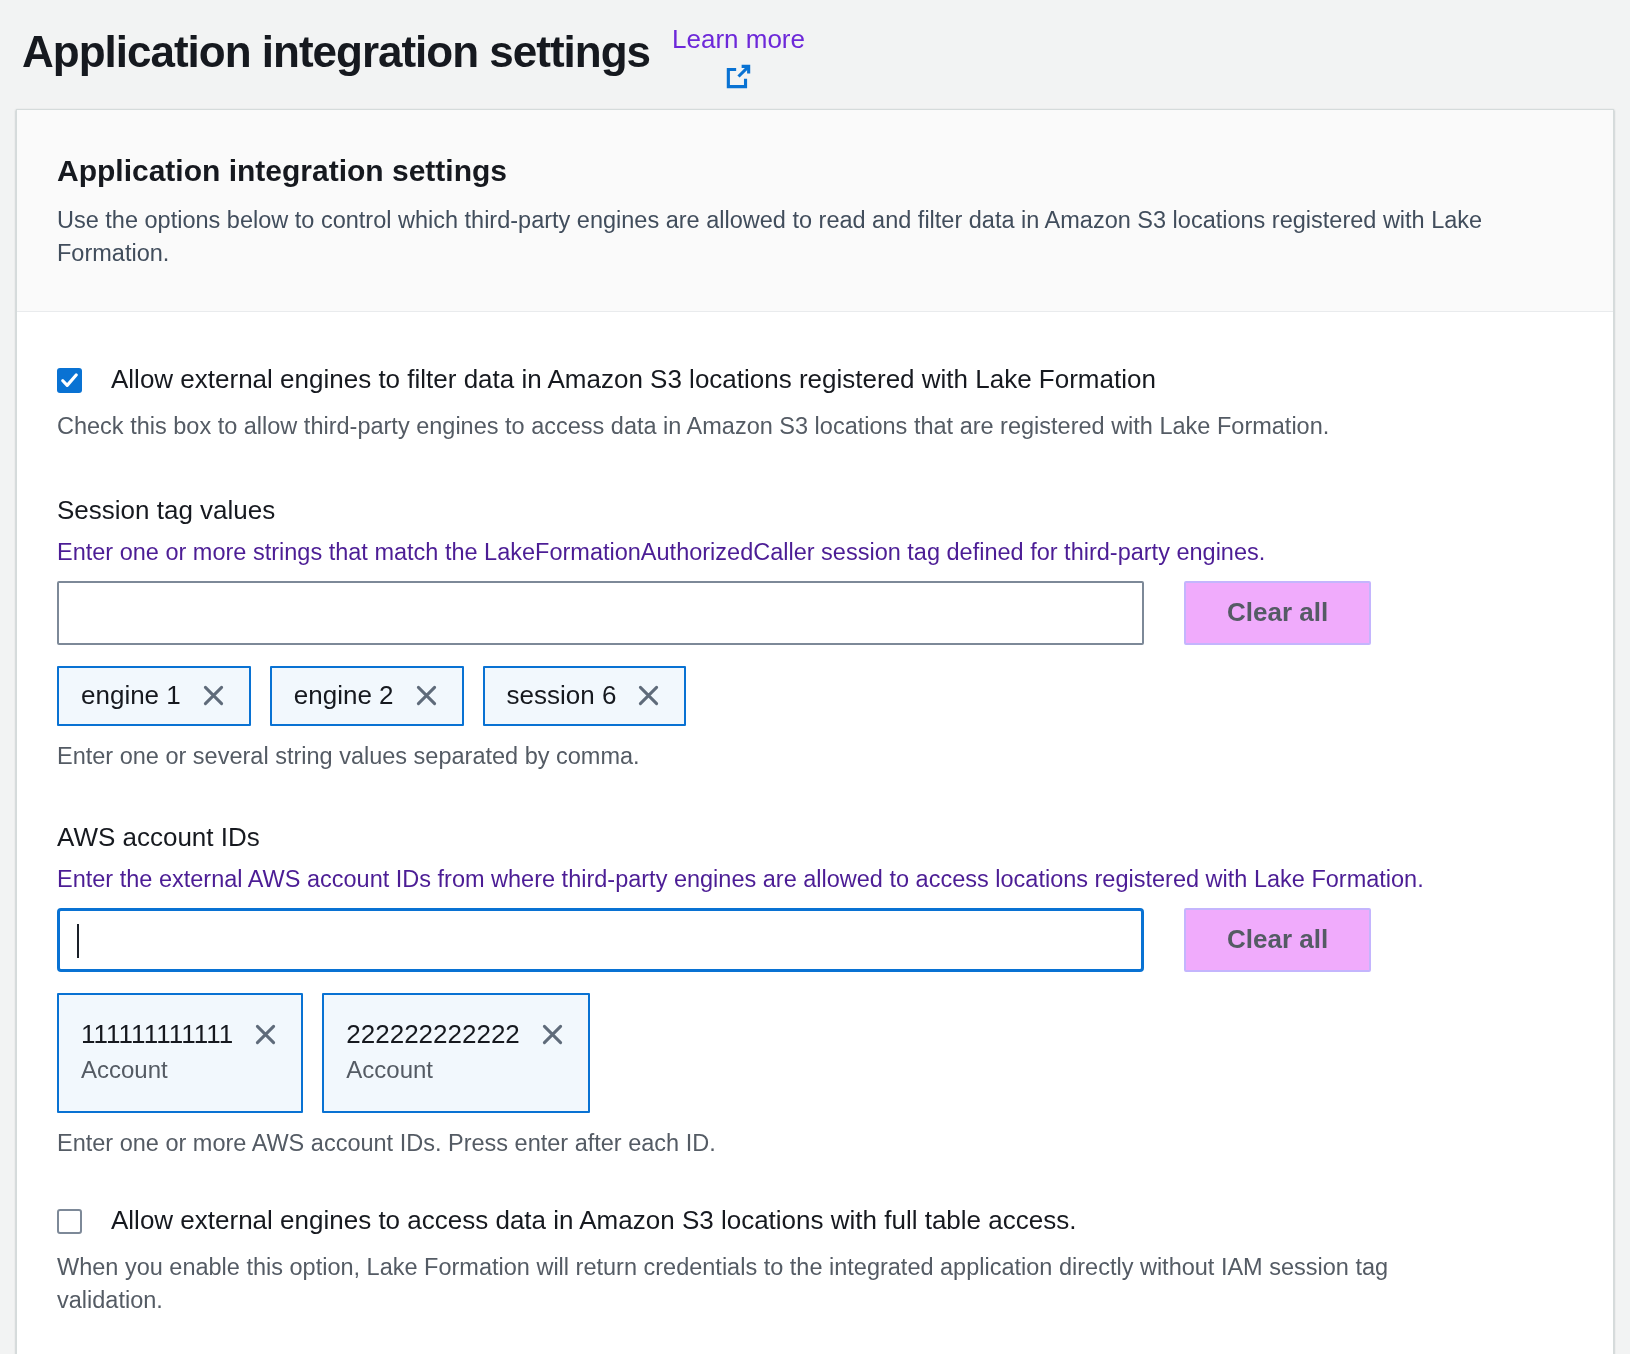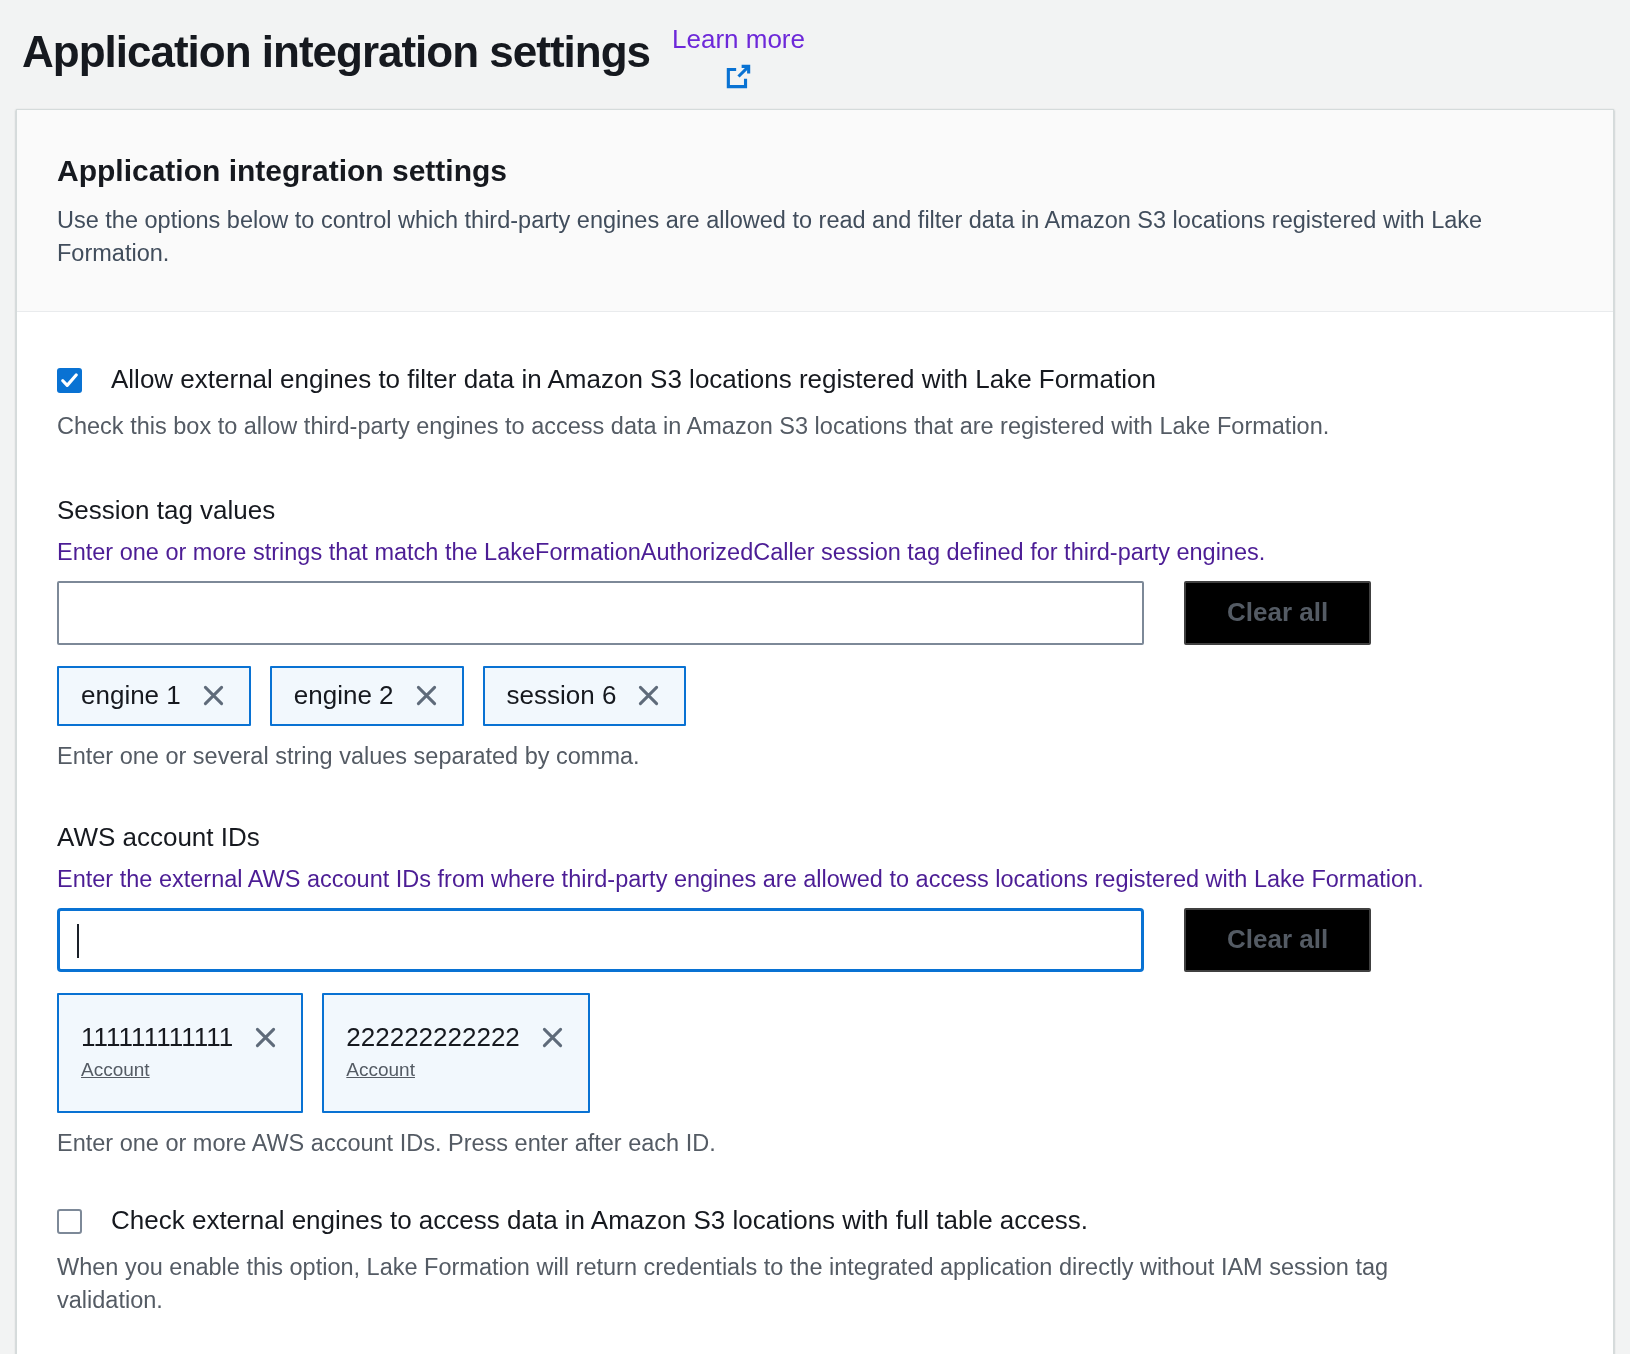--- a/index.html
+++ b/index.html
@@ -58,38 +58,38 @@
     background:#fff;
     border:2px solid #7d8998;
     border-radius:2px;
     cursor:text;
   }
   .text-input.focused { border:3px solid #0972d3; border-radius:4px; }
   .caret { position:absolute; left:17px; top:13px; width:2px; height:34px; background:#1a2029; }
 
   .btn-secondary {
     height:64px; padding:0 41px;
-    background:#000000;
-    border:2px solid #404040; border-radius:2px;
+    background:#f0abfc;
+    border:2px solid #c4b5fd; border-radius:2px;
     color:#545b64; font-family:inherit; font-size:26px; font-weight:700;
     cursor:pointer;
   }
 
   
   .tags-row { display:flex; gap:19px; margin-top:21px; }
   .tag {
     display:flex; align-items:center; gap:19px;
     background:#f2f8fd;
     border:2px solid #0972d3; border-radius:1px;
     padding:0 22px; height:60px;
     font-size:26px; color:#16191f;
   }
   .tag.account { flex-direction:column; align-items:flex-start; justify-content:center; gap:6px; height:120px; padding:10px 22px 12px 22px; }
   .tag .value-row { display:flex; align-items:center; gap:19px; }
-  .tag .sub { font-size:19px; color:#545b64;text-decoration:underline; }
+  .tag .sub { font-size:24px; color:#545b64; }
   .x-btn { background:none; border:none; padding:0; cursor:pointer; display:flex; align-items:center; }
 
   .helper { margin:17px 0 0 0; font-size:23.5px; color:#545b64; }
 
   
   .footer { display:flex; justify-content:flex-end; align-items:center; gap:46px; padding:26px 16px 0 16px; }
   .btn-link { background:none; border:none; font-family:inherit; font-size:27px; font-weight:700; color:#545b64; cursor:pointer; padding:0; }
   .btn-primary {
     border:none; border-radius:3px;
     background:#ef862d;
@@ -207,21 +207,21 @@
             <span class="sub">Account</span>
           </div>
         </div>
 
       <p class="helper">Enter one or more AWS account IDs. Press enter after each ID.</p>
     </div>
 
     <div class="section" style="margin-top:48px;">
       <div class="checkbox-row">
         <span class="checkbox unchecked" id="full-access-checkbox"></span>
-        <span class="checkbox-label">Check external engines to access data in Amazon S3 locations with full table access.</span>
+        <span class="checkbox-label">Allow external engines to access data in Amazon S3 locations with full table access.</span>
       </div>
       <p class="field-desc narrow">When you enable this option, Lake Formation will return credentials to the integrated application directly without IAM session tag validation.</p>
     </div>
 
   </div>
 </div>
 
 <div class="footer">
   <button class="btn-link">Cancel</button>
   <button class="btn-primary">Save</button>

